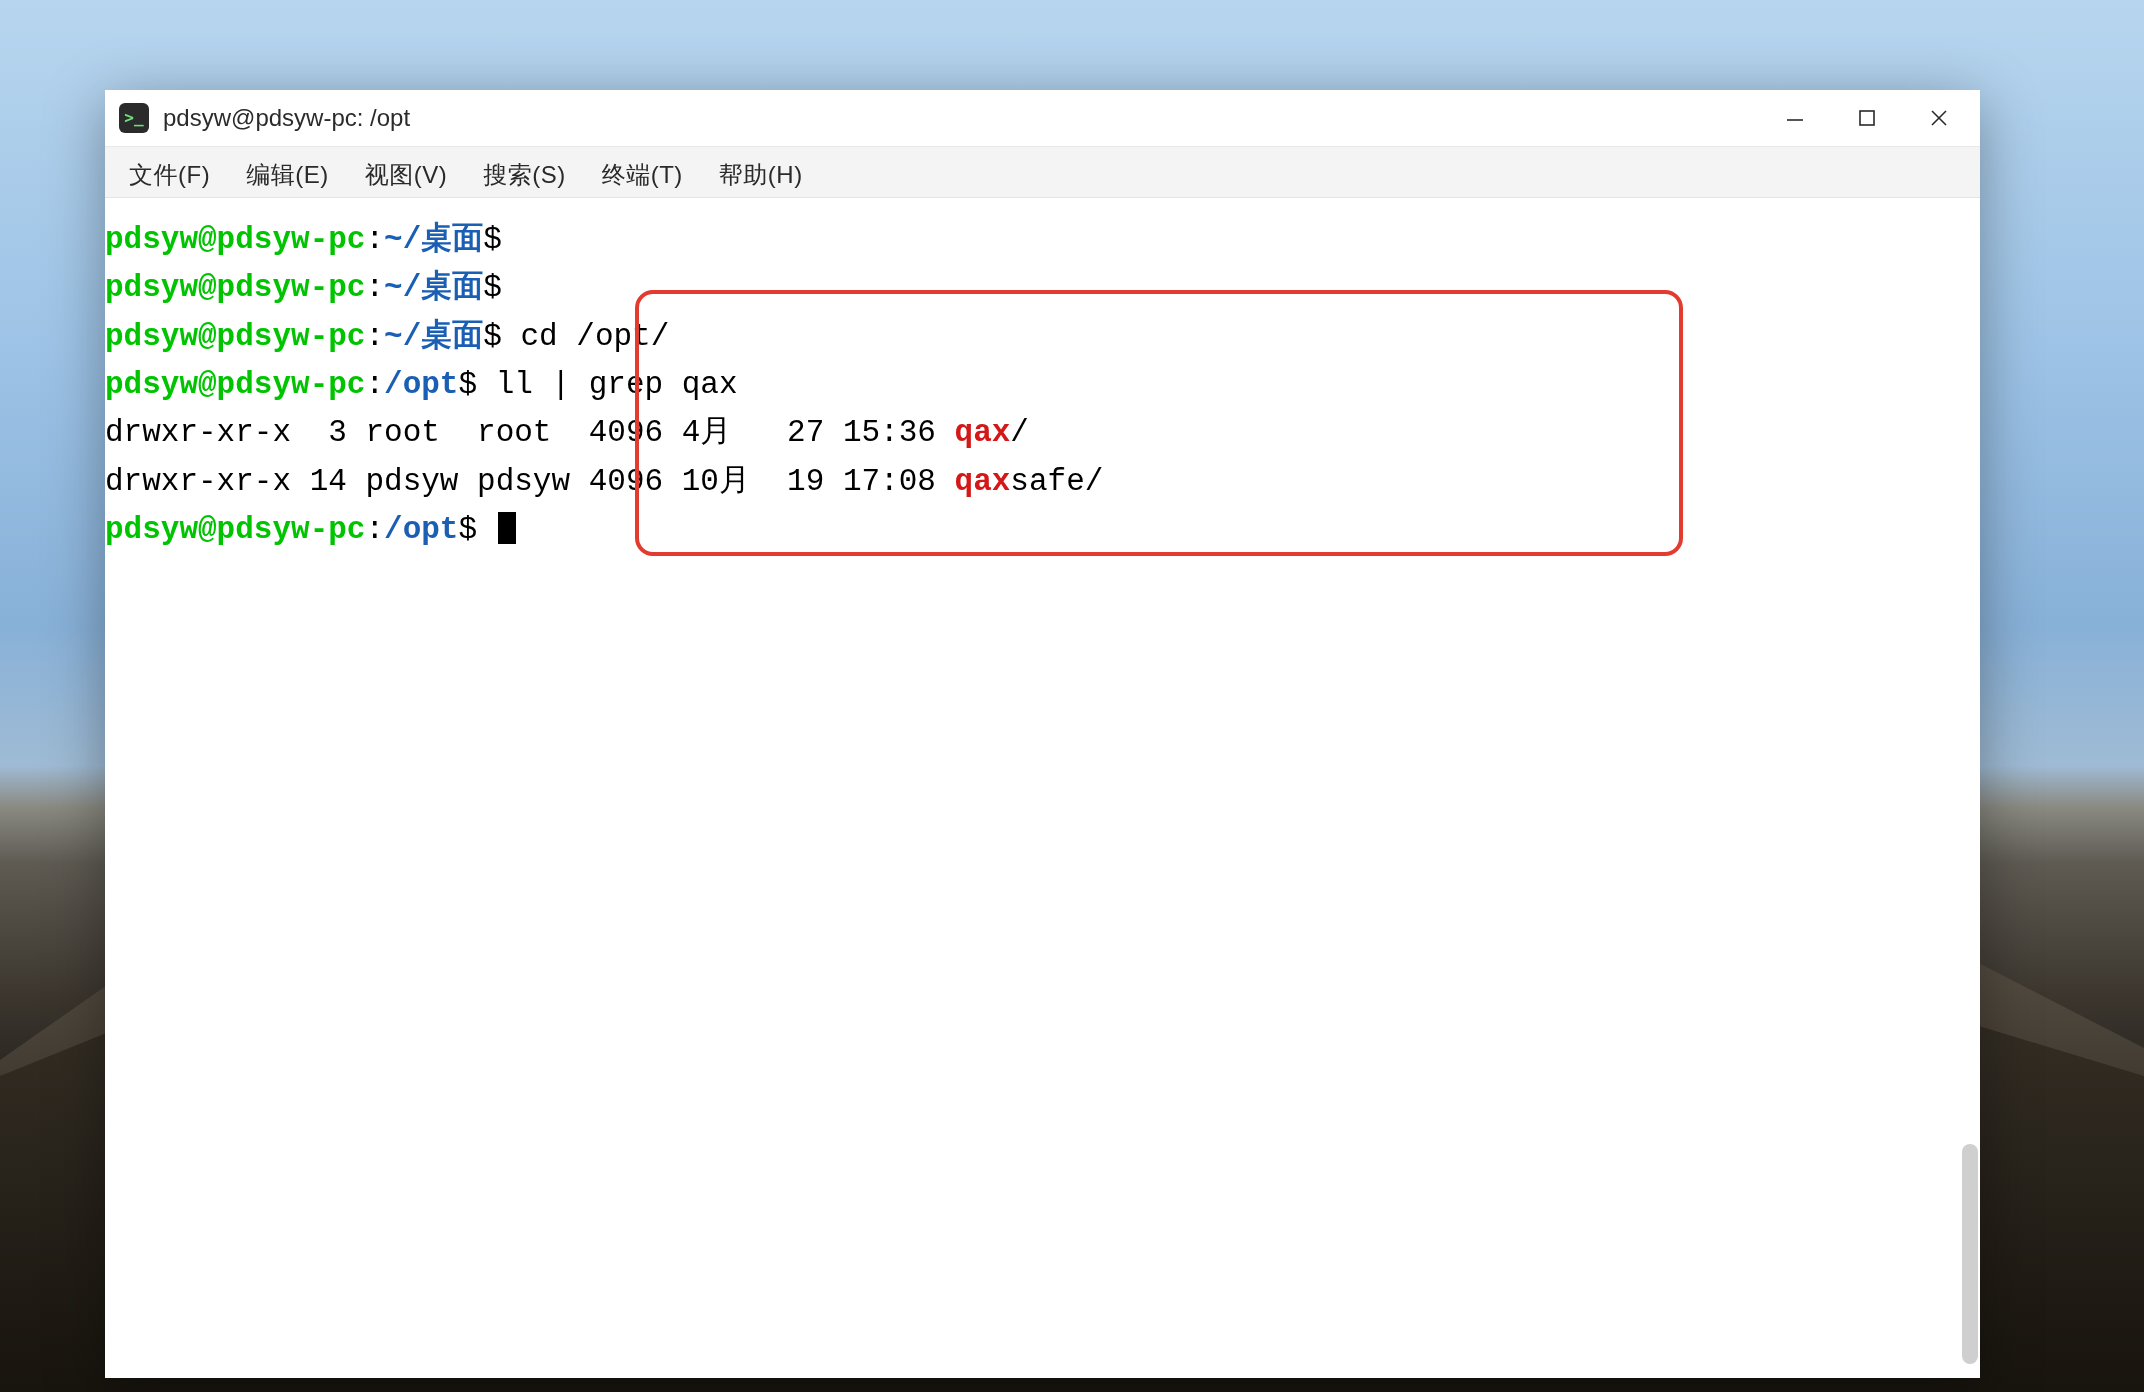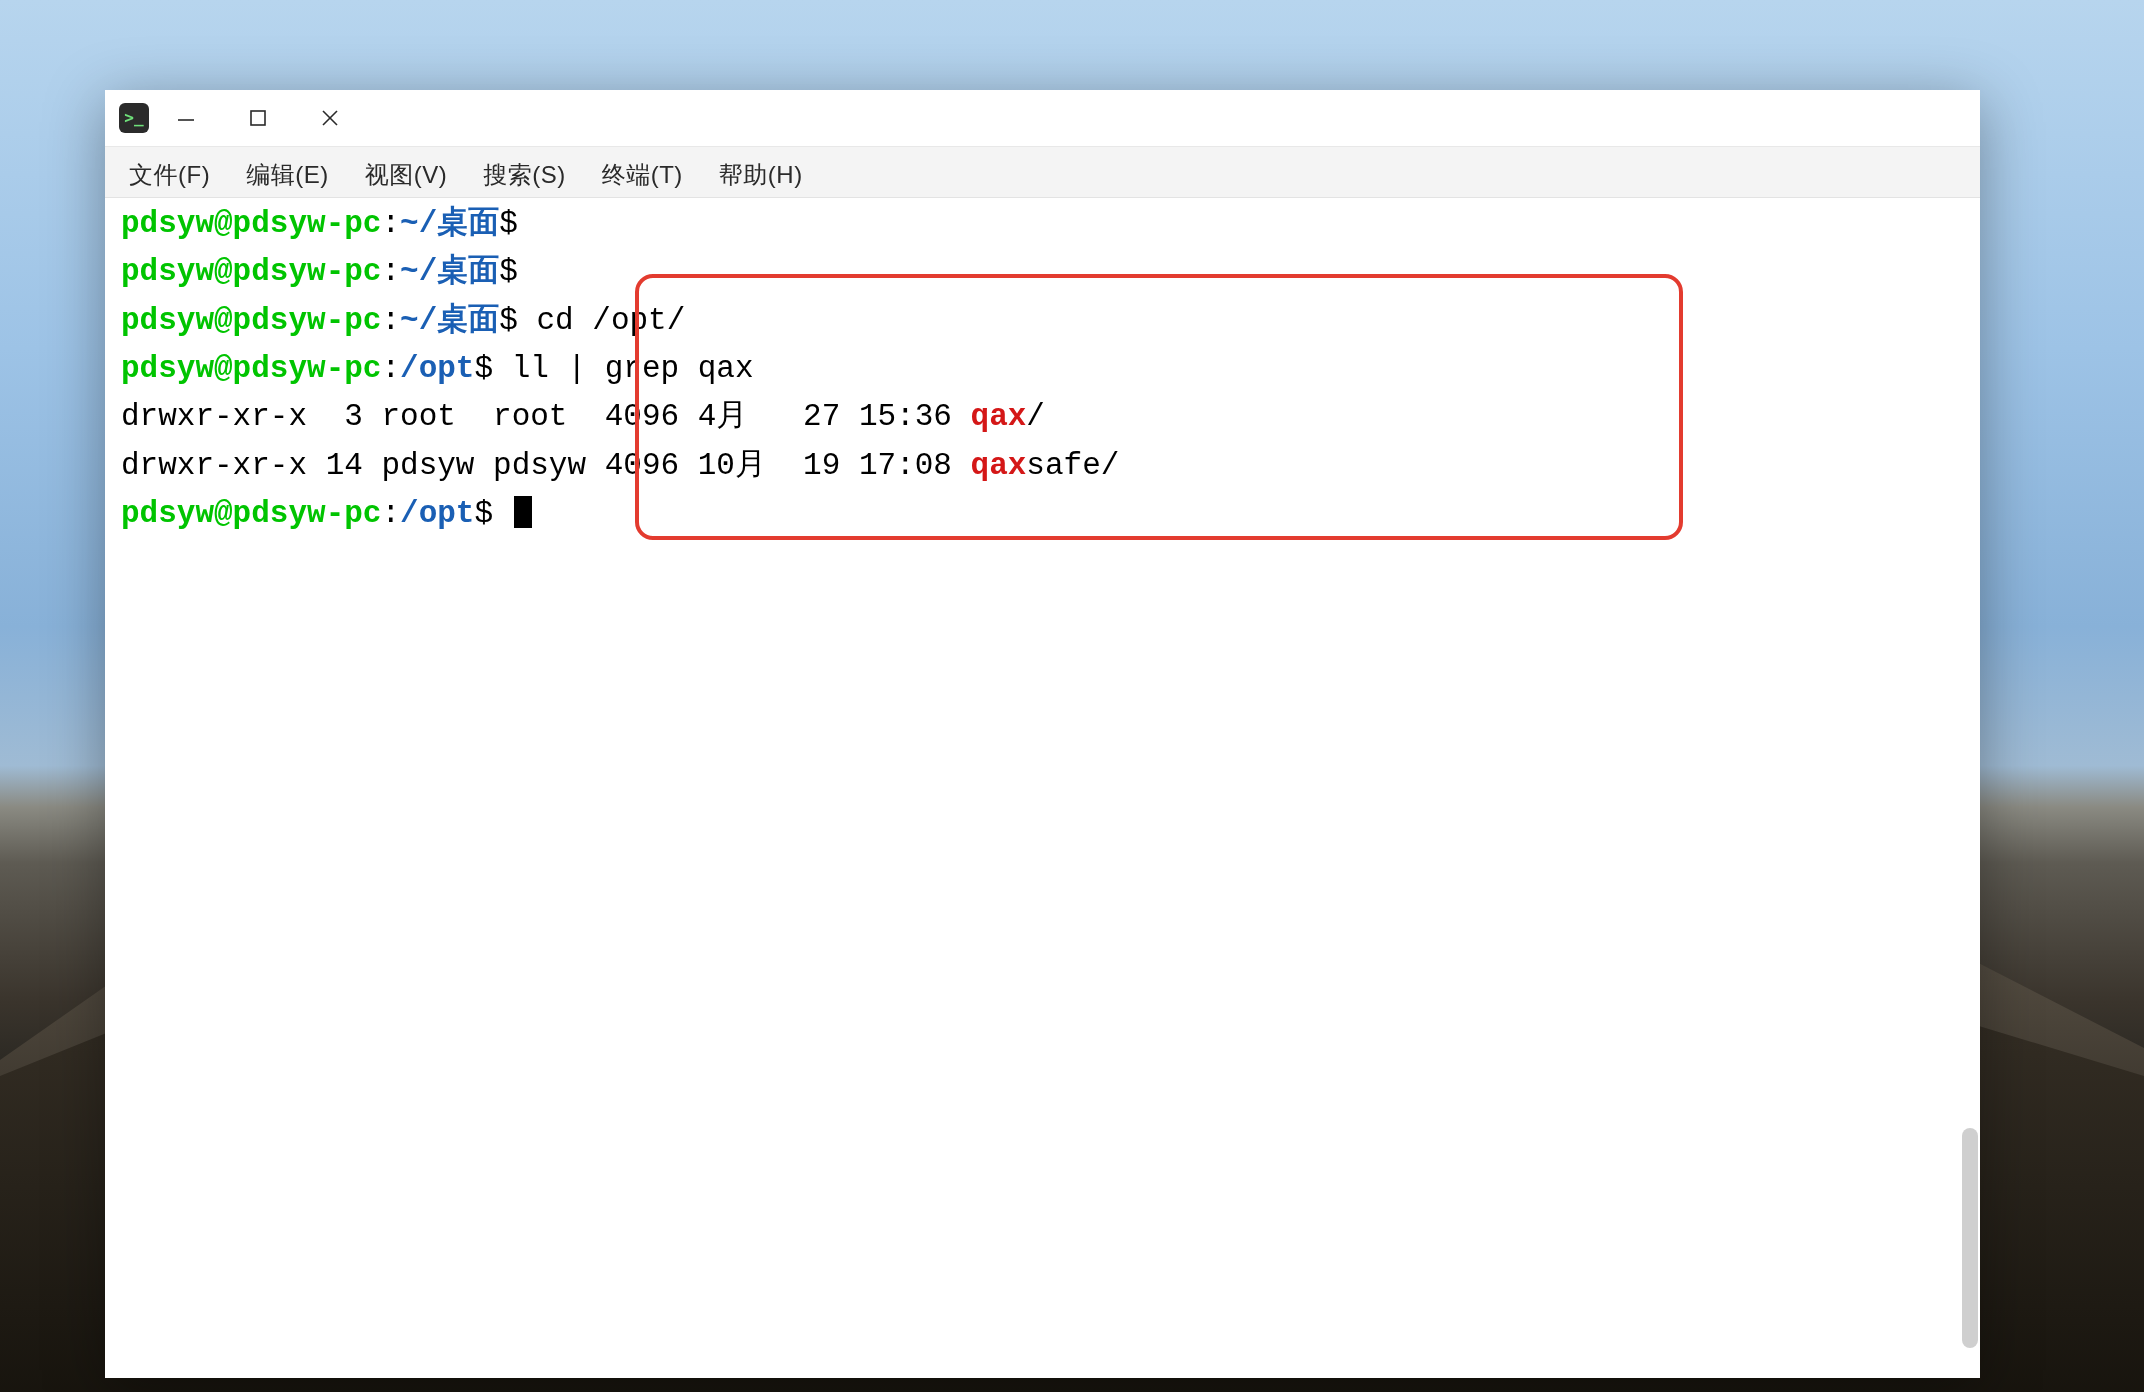--- a/index.html
+++ b/index.html
@@ -102,26 +102,27 @@
     padding: 6px 18px;
     font-size: 24px;
     color: #2a2a2a;
     letter-spacing: .5px;
   }
 
   .terminal-area {
     position: relative;
     flex: 1;
     background: #ffffff;
-    padding: 2px 4px 0 16px;
+    padding: 2px 4px 0 0;
     font-family: "Consolas","Courier New",monospace;
     font-size: 31px;
     line-height: 1.56;
     color: #000000;
     white-space: pre;
+    margin-top: 16px;
   }
   .prompt-user { color: #00c400; font-weight: bold; }
   .prompt-path { color: #1a5fb4; font-weight: bold; }
   .grep-match  { color: #d41717; font-weight: bold; }
   .cursor-block {
     display: inline-block;
     width: 18px;
     height: 32px;
     background: #000000;
     transform: translateY(6px);
@@ -149,20 +150,21 @@
 <div class="desktop">
   <div class="ridge ridge1"></div>
   <div class="ridge ridge2"></div>
 
   <div class="window">
 
     <div class="titlebar">
       <div class="app-icon">
         <span class="app-icon-prompt">&gt;_</span>
       </div>
+      <div class="title-text">pdsyw@pdsyw-pc: /opt</div>
       <div class="win-controls">
         <div class="win-btn">
           <svg width="20" height="20">
               <line x1="2" y1="12" x2="18" y2="12" stroke="#2a2a2a" stroke-width="1.6"></line>
             </svg>
         </div>
         <div class="win-btn">
           <svg width="18" height="18">
               <rect x="2" y="2" width="14" height="14" fill="none" stroke="#2a2a2a" stroke-width="1.6"></rect>
             </svg>

